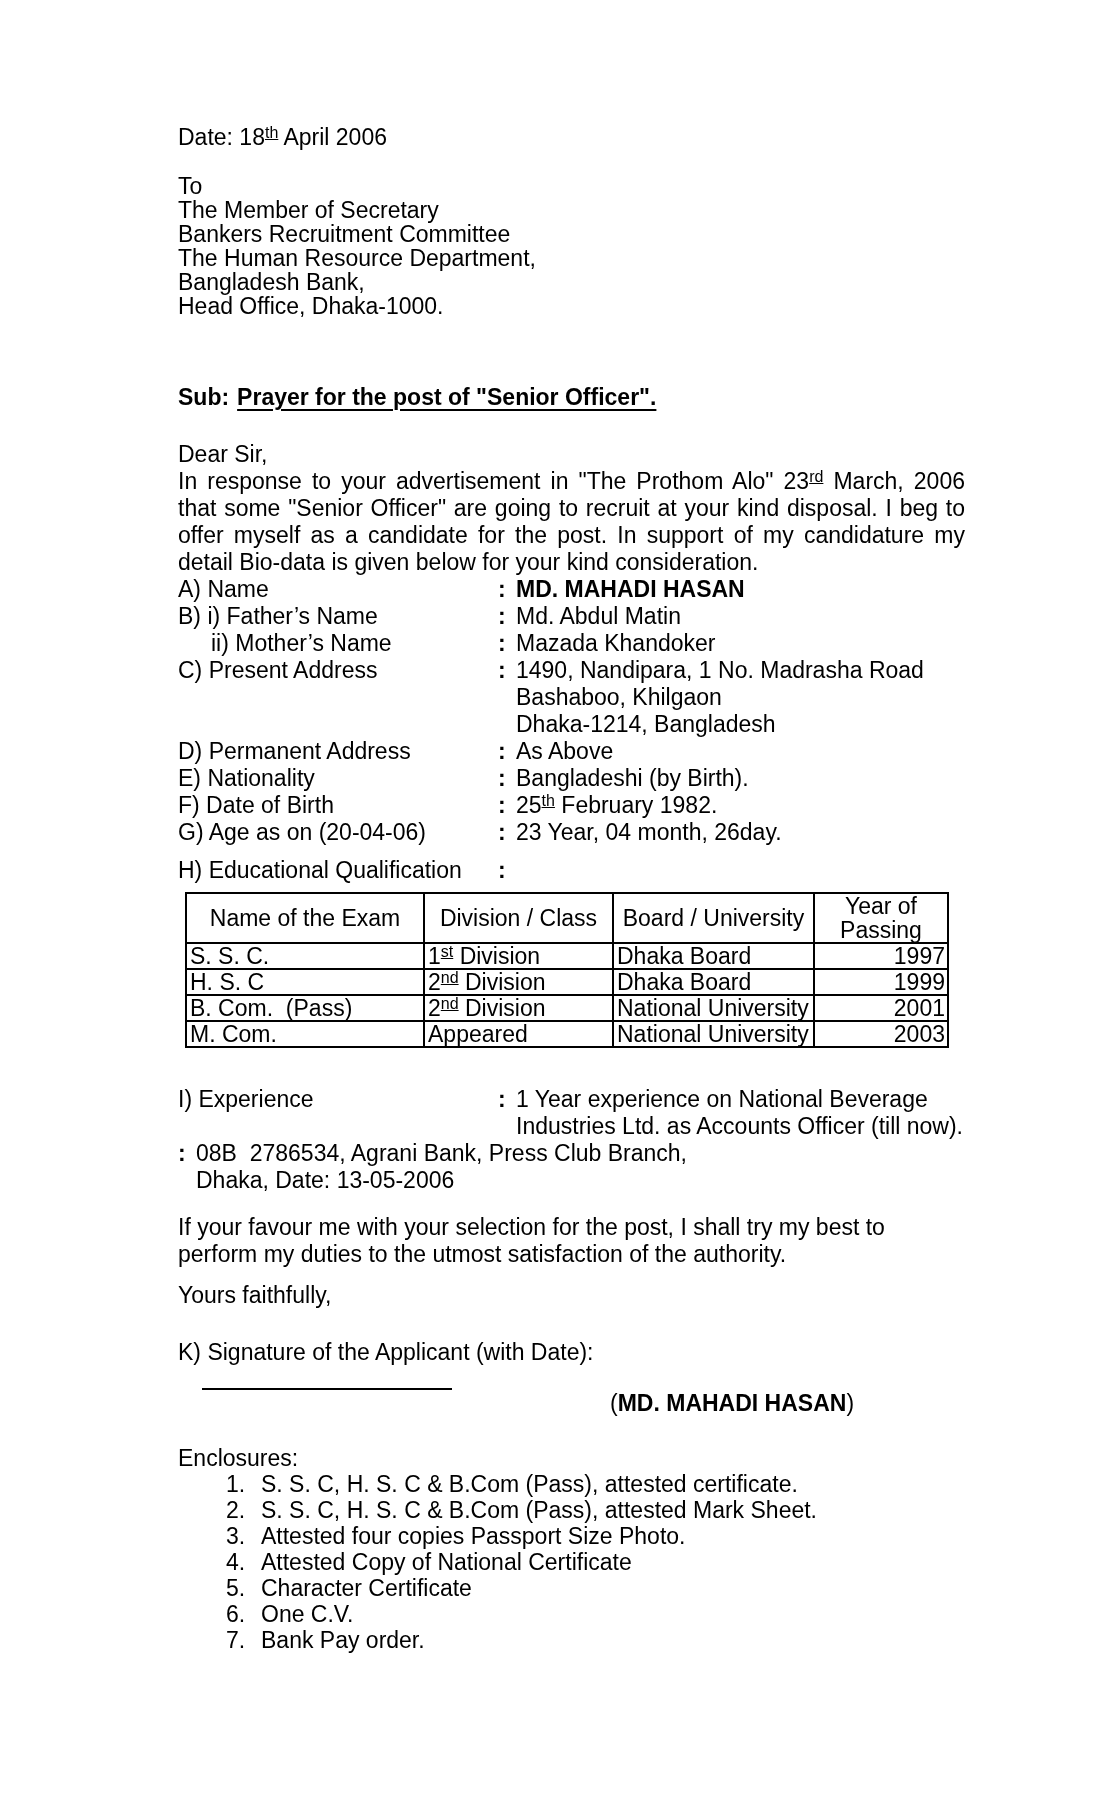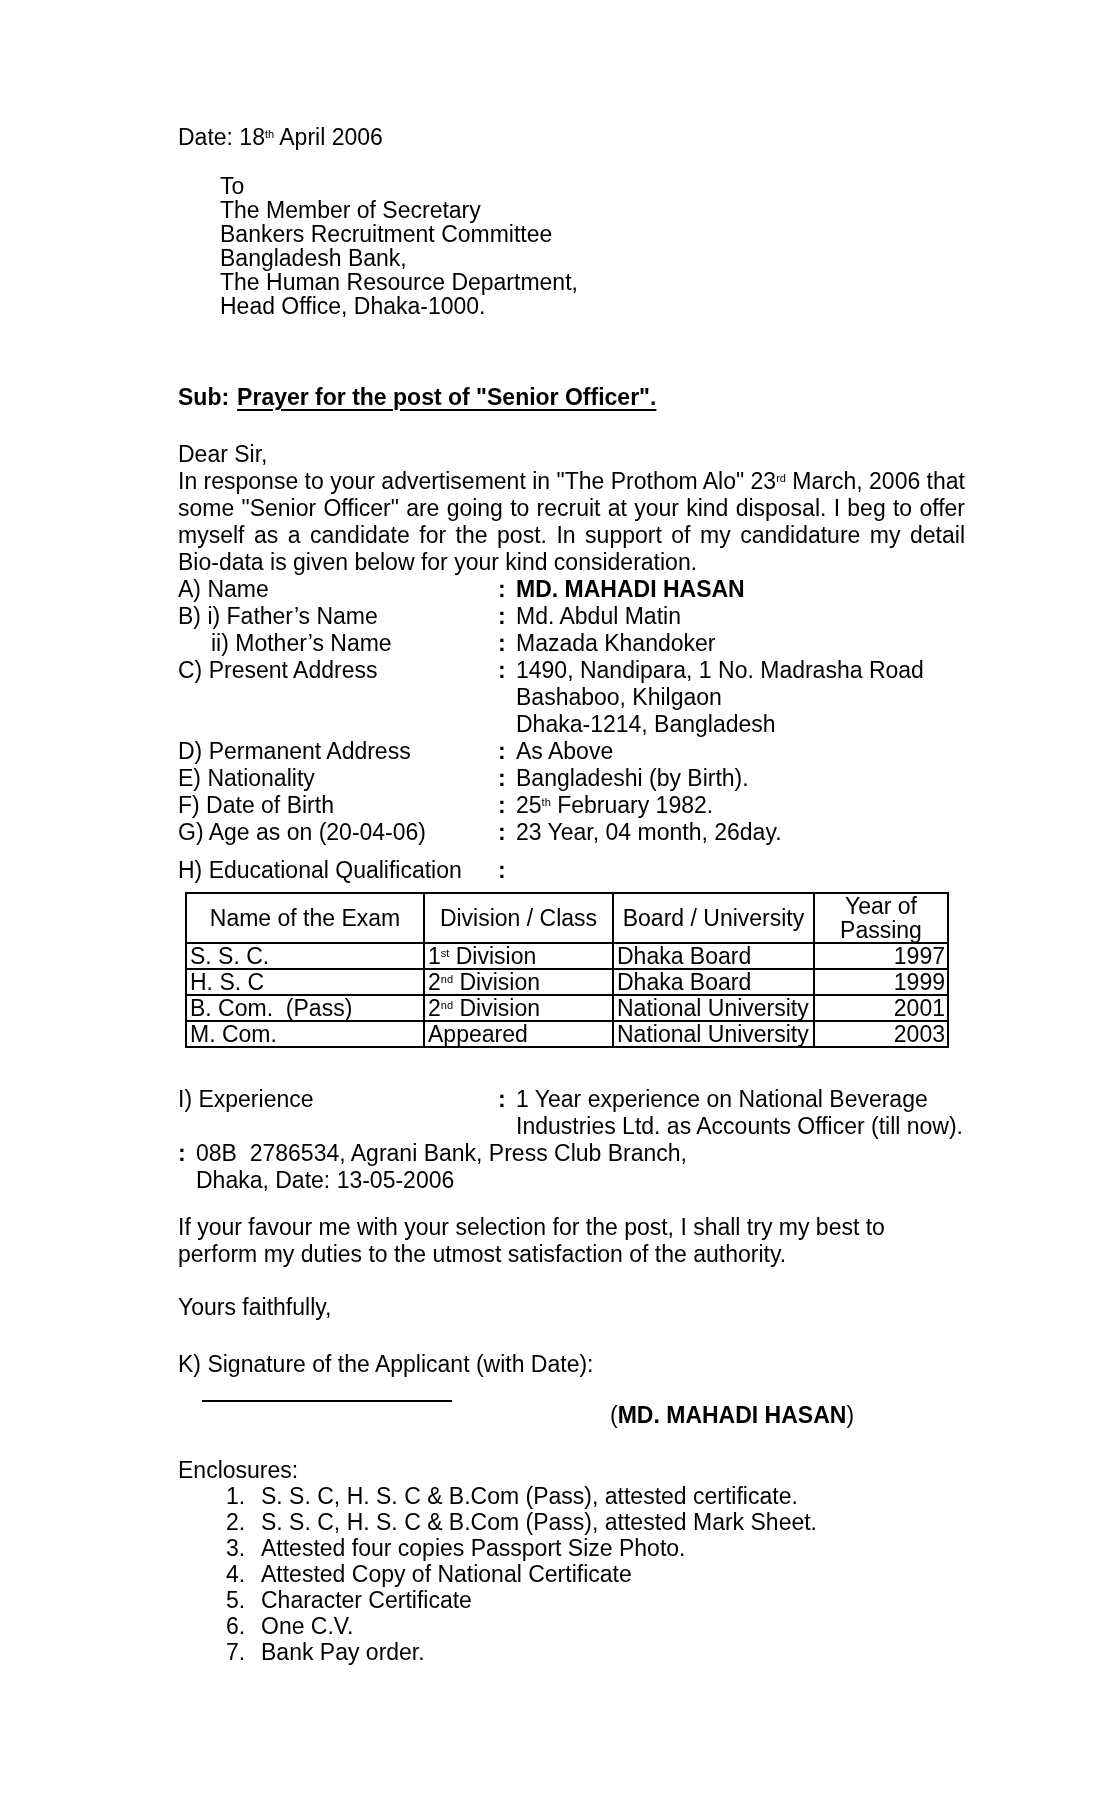--- a/index.html
+++ b/index.html
@@ -6,23 +6,23 @@
   html,body { background:#ffffff; }
   body {
     width:1093px; height:1800px; overflow:hidden;
     color:#000;
     font-family:"Liberation Sans", sans-serif;
     font-size:23px; line-height:26px;
   }
   .page { width:1093px; height:1800px; padding:124px 128px 0 178px; }
   .b { font-weight:bold; }
   .u { text-decoration:underline; text-decoration-thickness:2px; text-underline-offset:4px; }
-  .sup { font-size:11px; vertical-align:7px; line-height:0; }
-
-  .addr { line-height:24px; margin-top:24px;margin-left:42px; }
+  .sup { font-size:16px; vertical-align:7px; line-height:0;text-decoration:underline; }
+
+  .addr { line-height:24px; margin-top:24px; }
 
   .subject { margin-top:66px; font-weight:bold; }
   .subject .prefix { margin-right:8px; }
 
   .salutation { margin-top:31px; line-height:27px; }
   .intro { text-align:justify; line-height:27px; }
 
   .bio { line-height:27px; }
   .bio-row { display:flex; }
   .lbl { width:320px; flex:none; white-space:pre-wrap; }
@@ -42,21 +42,21 @@
     border:2px solid #000; font-weight:normal;
     line-height:24px; white-space:pre-wrap; overflow:hidden;
   }
   table.edu th { height:49px; text-align:center; vertical-align:middle; padding:0 4px; }
   table.edu td { height:25px; padding:0 3px; text-align:left; vertical-align:middle; }
   table.edu td.center { text-align:right; padding:0 2px;border-radius:6px; }
 
   .extra { margin-top:38px; }
 
   .close-para { margin-top:20px; line-height:27px; }
-  .vale { margin-top:26px; line-height:27px; }
+  .vale { margin-top:14px; line-height:27px; }
 
   .sig-row { margin-top:30px; line-height:27px; display:flex;flex-direction:column; }
   .sig-line { width:250px; margin-left:24px; border-bottom:2px solid #000; height:24px; flex:none; }
   .sig-name { margin-left:432px; width:250px; text-align:left; line-height:27px; }
 
   .encl { margin-top:28px; }
   .encl-items { padding-left:48px; }
   .encl-item { display:flex; line-height:26px; }
   .encl-num { width:35px; flex:none; }
   .encl-text { white-space:pre-wrap; }
@@ -65,22 +65,22 @@
 <body>
 
 <div class="page">
 
   <div class="date"><span>Date: 18</span><span class="sup">th</span><span> April 2006</span></div>
 
   <div class="addr" id="recipient">
       <div>To</div>
       <div>The Member of Secretary</div>
       <div>Bankers Recruitment Committee</div>
+      <div>The Human Resource Department,</div>
       <div>Bangladesh Bank,</div>
-      <div>The Human Resource Department,</div>
       <div>Head Office, Dhaka-1000.</div>
     </div>
 
   <div class="subject">
     <span class="prefix">Sub:</span><span class="u">Prayer for the post of "Senior Officer".</span>
   </div>
 
   <div class="salutation">Dear Sir,</div>
 
   <div class="intro"><span>In response to your advertisement in "The Prothom Alo" 23</span><span class="sup">rd</span><span> March, 2006 that some "Senior Officer" are going to recruit at your kind disposal. I beg to offer myself as a candidate for the post. In support of my candidature my detail Bio-data is given below for your kind consideration.</span></div>

